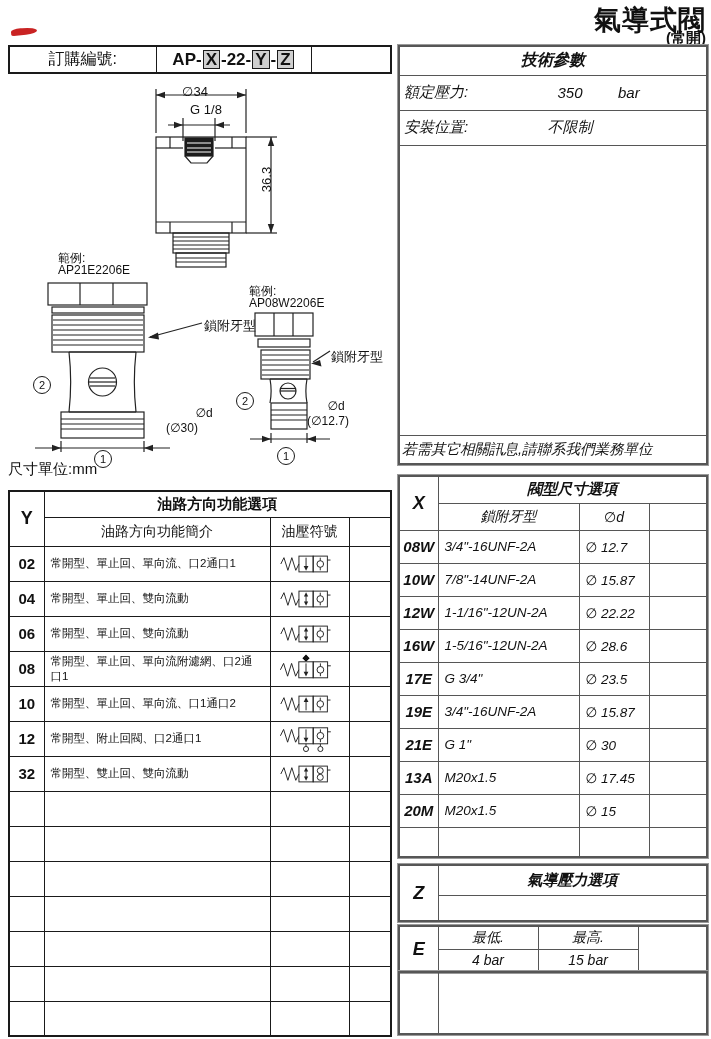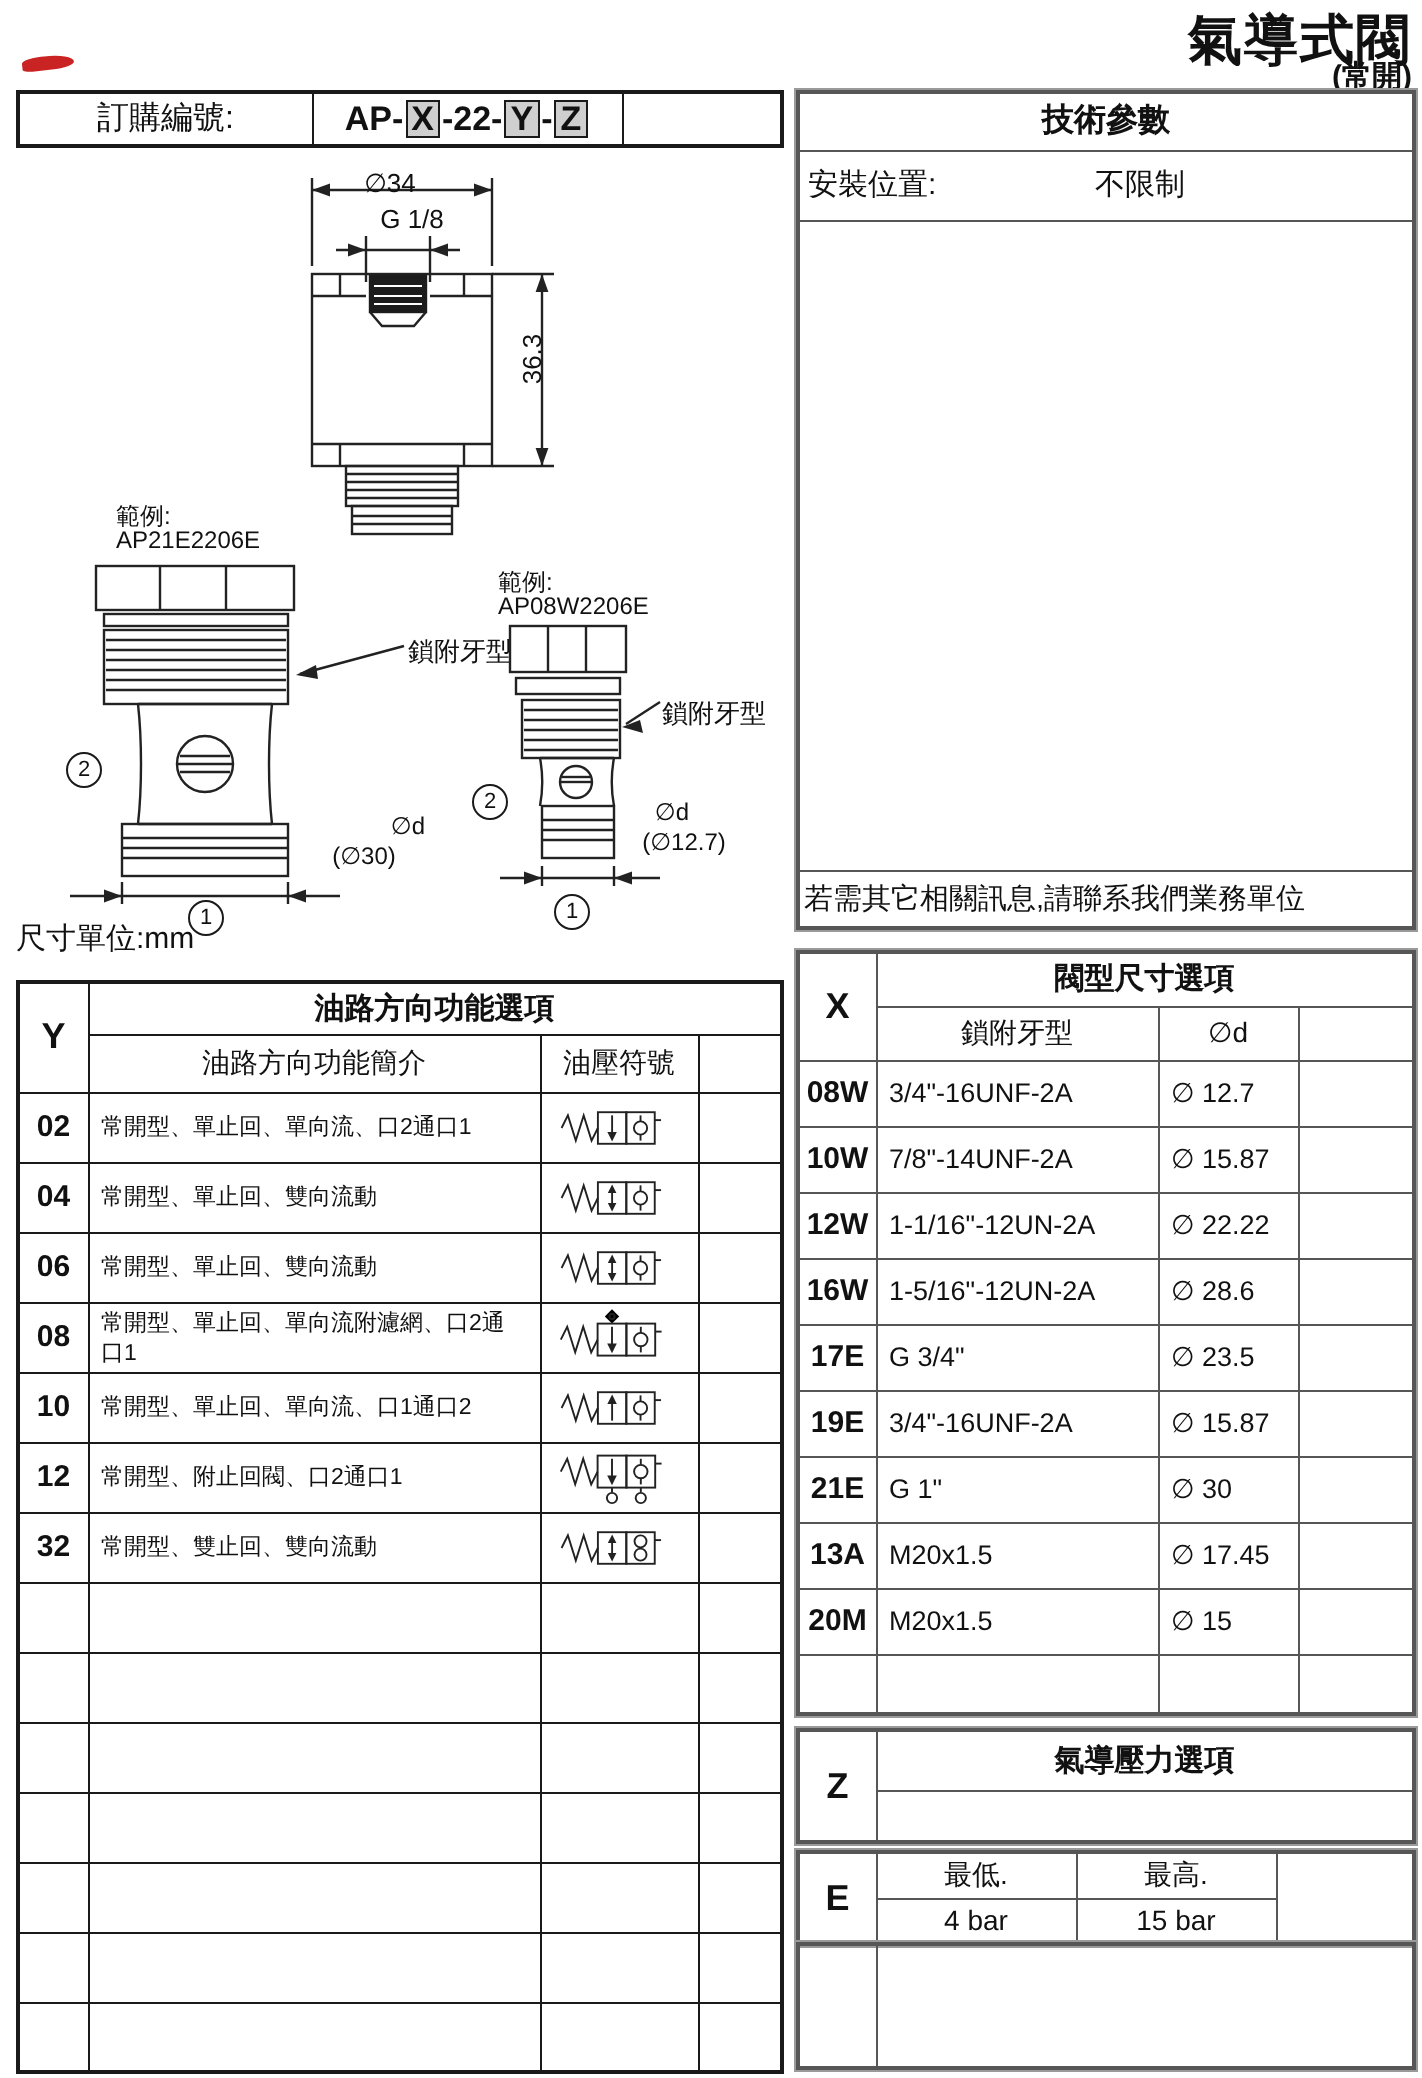--- a/index.html
+++ b/index.html
@@ -3,21 +3,21 @@
 <meta charset="utf-8">
 <style>
   html,body{margin:0;padding:0;}
   body{width:711px;height:1039px;position:relative;background:#fff;
        font-family:"Liberation Sans","DejaVu Sans",sans-serif;color:#111;overflow:hidden;}
   .abs{position:absolute;}
   table{border-collapse:collapse;table-layout:fixed;}
   table.ltab,table.ltab td{border:1px solid #1a1a1a;}
   table.ltab{border:2px solid #1a1a1a;}
   table.rtab,table.rtab td{border:1px solid #565656;}
-  table.rtab{border:2px solid #565656;outline:1px solid #9a9a9a;}
+  table.rtab{border:2px solid #565656;outline:1px solid #9a9a9a;font-style:italic;}
   td{padding:0 4px;overflow:hidden;vertical-align:middle;}
   .key-cell{font-weight:bold;font-size:18px;text-align:center;padding:0;}
   .tbl-title{font-weight:bold;font-size:15px;text-align:center;}
   .sub-hdr{font-size:14px;text-align:center;}
   .code-cell{font-weight:bold;font-size:15px;text-align:center;padding:0;}
   .desc-cell{font-size:11.5px;padding:0 6px;}
   .xval-cell{font-size:13.5px;padding:0 6px;}
   .sym-cell{text-align:center;padding:0;}
   .sym-cell svg{display:block;margin:0 auto;}
   .title-main{position:absolute;left:490px;top:2px;width:216px;text-align:right;
@@ -70,20 +70,29 @@
 </tbody>
   </table>
 
 <table class="rtab abs" style="left:398px;top:45px;width:308px;height:420px;">
   <colgroup>
       <col style="width:308px">
     </colgroup>
   <tbody>
       <tr style="height:29px">
         <td class="tbl-title" style="font-size:16px">技術參數</td>
+      </tr>
+  <tr style="height:35px">
+        <td class="tech-row">
+    <div class="tech-flex">
+            <span class="lab">額定壓力:</span>
+            <span class="val">350</span>
+            <span>bar</span>
+          </div>
+  </td>
       </tr>
   <tr style="height:35px">
         <td class="tech-row">
     <div class="tech-flex">
             <span class="lab">安裝位置:</span>
             <span class="val">不限制</span>
           </div>
   </td>
       </tr>
   <tr>
@@ -209,21 +218,21 @@
   <polygon class="fill" points="81,80.5 90,77 91.5,83.5"></polygon>
 </svg>
 <div class="example-label" style="left:249px;top:285px">
   <div>範例:</div>
   <div>AP08W2206E</div>
 </div>
 <div class="thread-label" style="left:331px;top:348px">鎖附牙型</div>
 <span class="circled" style="left:236px;top:392px">2</span>
 <span class="circled" style="left:277px;top:447px">1</span>
 <div class="dim-label small" style="left:316px;top:399px;width:40px">∅d</div>
-<div class="dim-label small" style="left:308px;top:414px;width:68px">(∅12.7)</div>
+<div class="dim-label small" style="left:294px;top:414px;width:68px">(∅12.7)</div>
 
 <div class="unit-note">尺寸單位:mm</div>
 
 <table class="ltab abs" style="left:8px;top:490px;width:382px;">
   <colgroup>
       <col style="width:35px">
       <col style="width:226px">
       <col style="width:79px">
       <col style="width:42px">
     </colgroup>

